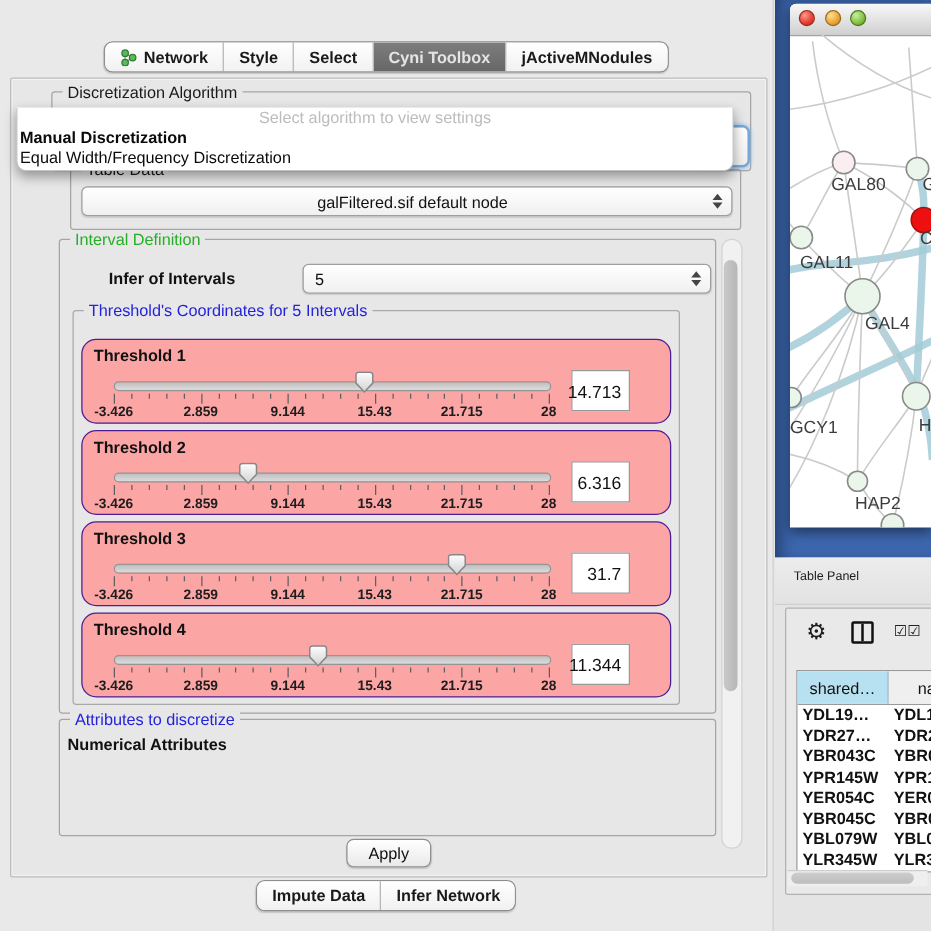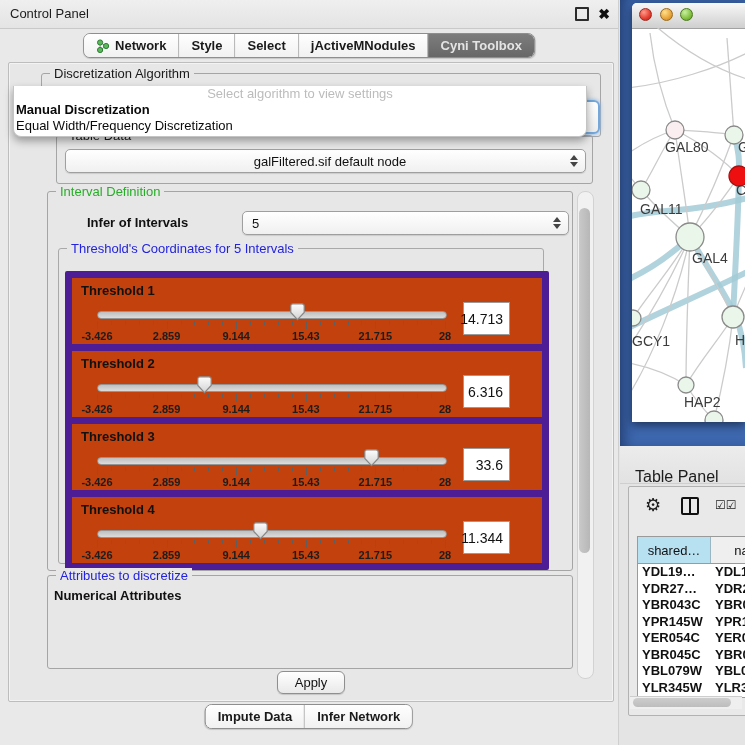--- a/index.html
+++ b/index.html
@@ -30,21 +30,21 @@
   #tableDataGroup{left:47px;top:72px;width:535px;height:47px;}
   .combo{position:absolute;background:linear-gradient(#ffffff,#f0f0f0);border:1px solid #9f9f9f;border-radius:5px;font-size:13px;color:#111;display:flex;align-items:center;padding-left:9px;box-shadow:0 1px 1px rgba(0,0,0,.12);}
   #tableDataCombo{left:8px;top:13px;width:510px;height:22px;justify-content:center;}
   .spinner{position:absolute;right:7px;top:50%;transform:translateY(-50%);display:flex;flex-direction:column;gap:2px;}
   .spin-up{width:0;height:0;border-left:4px solid transparent;border-right:4px solid transparent;border-bottom:5px solid #444;}
   .spin-dn{width:0;height:0;border-left:4px solid transparent;border-right:4px solid transparent;border-top:5px solid #444;}
   #intervalGroup{left:38px;top:128px;width:524px;height:378px;}
   .num-label{position:absolute;left:39px;top:23px;font-size:13px;font-weight:bold;color:#111;}
   #numCombo{left:194px;top:19px;width:316px;height:22px;}
   #thGroup{left:10px;top:56px;width:484px;height:314px;border-color:#a9a9a9;}
-  .threshold-row{position:absolute;left:6px;width:470px;height:66px;background:#c2410c;border:7px solid #4c1d95;border-radius:2px;}
+  .threshold-row{position:absolute;left:6px;width:470px;height:66px;background:#fca5a5;border:1px solid #4c1d95;border-radius:12px;}
   .th-label{position:absolute;left:9px;top:5px;font-size:13px;font-weight:bold;color:#111;}
   .slider{position:absolute;left:0;top:0;width:400px;height:66px;}
   .track{position:absolute;left:25px;top:33px;width:348px;height:6px;background:linear-gradient(#bfbfbf,#dcdcdc);border:1px solid #949494;border-radius:4px;}
   .thumb{position:absolute;top:25px;}
   .ticks{position:absolute;left:25px;top:43px;width:348px;height:9px;}
   .tick{position:absolute;top:0;width:1px;background:#5f5f5f;}
   .tick.minor{height:4px;}
   .tick.major{height:8px;}
   .tick-labels{position:absolute;left:25px;top:52px;width:348px;height:12px;}
   .tick-labels span{position:absolute;transform:translateX(-50%);font-size:11px;font-weight:bold;color:#1d1d1d;white-space:nowrap;}
@@ -67,21 +67,21 @@
   
   .net-field{position:absolute;left:620px;top:0;width:125px;height:446px;background:#3d67ae;box-shadow:inset 10px 0 14px -7px rgba(10,20,50,.55);}
   .mac-window{position:absolute;left:12px;top:3px;width:113px;height:419px;background:#fff;border-top-left-radius:5px;box-shadow:0 3px 10px rgba(0,0,0,.5);overflow:hidden;}
   .mac-titlebar{position:absolute;left:0;top:0;width:100%;height:25px;background:linear-gradient(#f8f8f8,#cfcfcf);border-bottom:1px solid #a2a2a2;}
   .light{position:absolute;top:5px;width:13px;height:13px;border-radius:50%;}
   .light.red{left:7px;background:radial-gradient(circle at 35% 30%, #ff9a8a, #e33d30 60%, #b02015);border:1px solid #9a2a20;box-sizing:border-box;}
   .light.yellow{left:28px;background:radial-gradient(circle at 35% 30%, #ffe08a, #e8a33a 60%, #c07c18);border:1px solid #9a6a1a;box-sizing:border-box;}
   .light.green{left:48px;background:radial-gradient(circle at 35% 30%, #c8f0a0, #82c040 60%, #55901e);border:1px solid #4a7a1a;box-sizing:border-box;}
   #netsvg{position:absolute;left:0;top:25px;}
   .tp-header{position:absolute;left:620px;top:446px;width:125px;height:37px;background:linear-gradient(#ececec,#e2e2e2);border-bottom:1px solid #cfcfcf;}
-  .tp-header span{position:absolute;left:15px;top:22px;font-size:16px;color:#1c1c1c;}
+  .tp-header span{position:absolute;left:15px;top:10px;font-size:10px;color:#1c1c1c;}
   .tp-body{position:absolute;left:628px;top:486px;width:117px;height:228px;background:#e9e9e9;border:1px solid #b2b2b2;border-radius:2px;}
   .tp-toolbar{position:absolute;left:0;top:0;width:100%;height:40px;}
   .gear{position:absolute;left:16px;top:7px;font-size:18px;color:#1d1d1d;}
   .split-icon{position:absolute;left:52px;top:10px;width:14px;height:14px;border:2px solid #111;border-radius:2px;}
   .split-icon::after{content:"";position:absolute;left:50%;top:0;width:2px;height:100%;background:#111;transform:translateX(-50%);}
   .check-icons{position:absolute;left:86px;top:11px;font-size:12px;color:#222;letter-spacing:0px;}
   .tp-table{position:absolute;left:8px;top:49px;width:160px;height:160px;background:#fff;border:1px solid #9a9a9a;overflow:hidden;}
   .tp-head{display:flex;height:26px;border-bottom:1px solid #9a9a9a;}
   .tp-hcell{font-size:13px;color:#111;display:flex;align-items:center;justify-content:center;border-right:1px solid #9ab6c2;background:#efefef;box-sizing:border-box;}
   .tp-hcell.sel{background:#b7e0f1;}
@@ -89,51 +89,44 @@
   .tp-cell{font-size:13px;color:#111;line-height:16.5px;padding-left:4px;box-sizing:border-box;white-space:nowrap;overflow:hidden;font-weight:bold;}
   .hscroll{position:absolute;left:1px;top:209px;width:112px;height:12px;background:#efefef;border-top:1px solid #cdcdcd;}
   .hscroll .hthumb{position:absolute;left:3px;top:1px;width:98px;height:9px;background:linear-gradient(#cdcdcd,#bdbdbd);border-radius:5px;}
 </style>
 </head>
 <body>
 
 <div class="screen">
 
   <div class="cp">
-    <div class="cp-titlebar">
-      <span class="cp-title">Control Panel</span>
-      <span class="win-icons">
-        <span class="float-box"></span>
-        <span class="close-x">✖</span>
-      </span>
-    </div>
 
     <div id="topTabs" class="seg-bar">
         <div class="seg-tab">
           <svg width="14" height="14">
             <line x1="4" y1="3.5" x2="10" y2="7" stroke="#8a8a8a"></line>
             <line x1="4" y1="11" x2="10" y2="7" stroke="#8a8a8a"></line>
             <line x1="4" y1="3.5" x2="4" y2="11" stroke="#8a8a8a"></line>
             <circle cx="4" cy="3.5" r="2.6" fill="#5cb85c" stroke="#2e7d32"></circle>
             <circle cx="10" cy="7" r="2.6" fill="#5cb85c" stroke="#2e7d32"></circle>
             <circle cx="4" cy="11" r="2.6" fill="#5cb85c" stroke="#2e7d32"></circle>
           </svg>
           <span>Network</span>
         </div>
         <div class="seg-tab">
           <span>Style</span>
         </div>
         <div class="seg-tab">
           <span>Select</span>
         </div>
+        <div class="seg-tab selected">
+          <span>Cyni Toolbox</span>
+        </div>
         <div class="seg-tab">
           <span>jActiveMNodules</span>
-        </div>
-        <div class="seg-tab selected">
-          <span>Cyni Toolbox</span>
         </div>
       </div>
 
     <div class="cp-body">
 
       <div id="algoGroup" class="group">
         <span class="gtitle">Discretization Algorithm</span>
         <span class="combo-fragment"></span>
       </div>
 
@@ -290,21 +283,21 @@
                     <span style="left: 20%;">2.859</span>
                     <span style="left: 40%;">9.144</span>
                     <span style="left: 60%;">15.43</span>
                     <span style="left: 80%;">21.715</span>
                     <span style="left: 100%;">28</span>
                   </div>
                   <svg class="thumb" width="16" height="18" style="left: 291.914px;">
                     <path d="M3,0.8 L12,0.8 Q14.2,0.8 14.2,3 L14.2,9.5 L7.5,16.6 L0.8,9.5 L0.8,3 Q0.8,0.8 3,0.8 Z" fill="url(#thumbGrad)" stroke="#878787" stroke-width="1.2"></path>
                   </svg>
                 </div>
-                <div class="value-box">33.6</div>
+                <div class="value-box">31.7</div>
               </div>
               <div class="threshold-row" style="top: 241px;">
                 <div class="th-label">Threshold 4</div>
                 <div class="slider">
                   <div class="track"></div>
                   <div class="ticks">
                     <div class="tick major" style="left: 0%;"></div>
                     <div class="tick minor" style="left: 4%;"></div>
                     <div class="tick minor" style="left: 8%;"></div>
                     <div class="tick minor" style="left: 12%;"></div>

